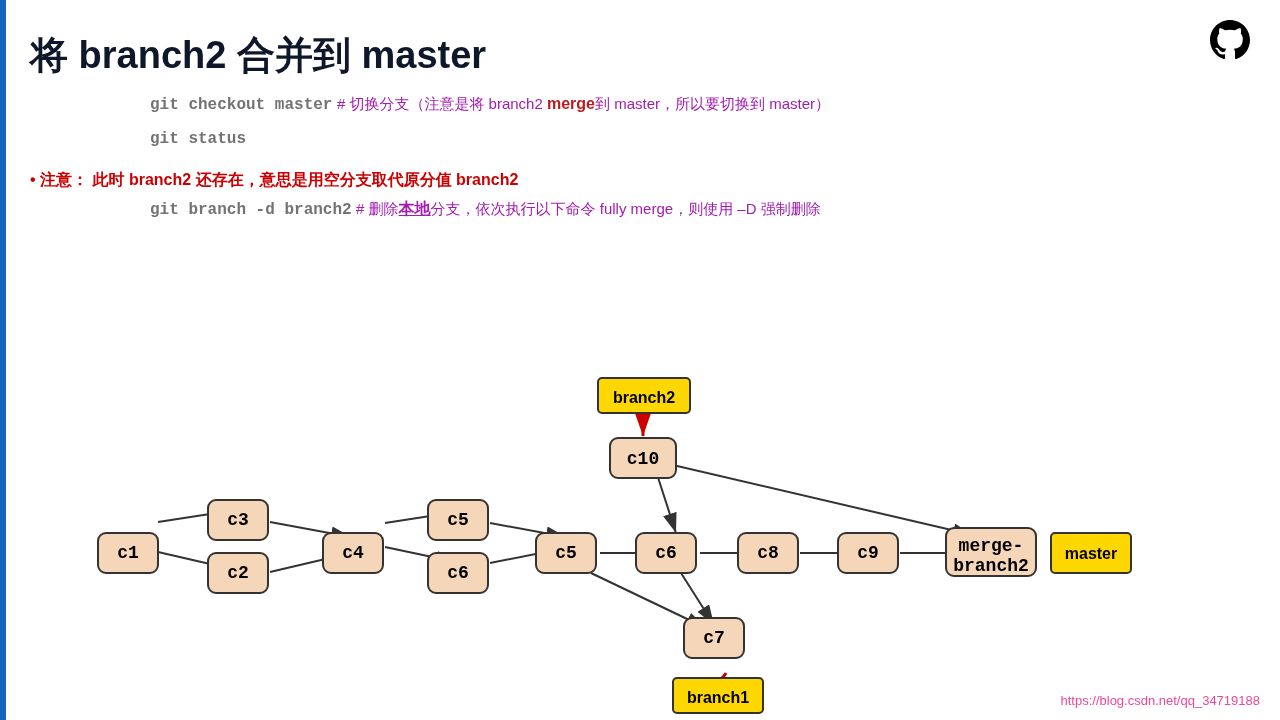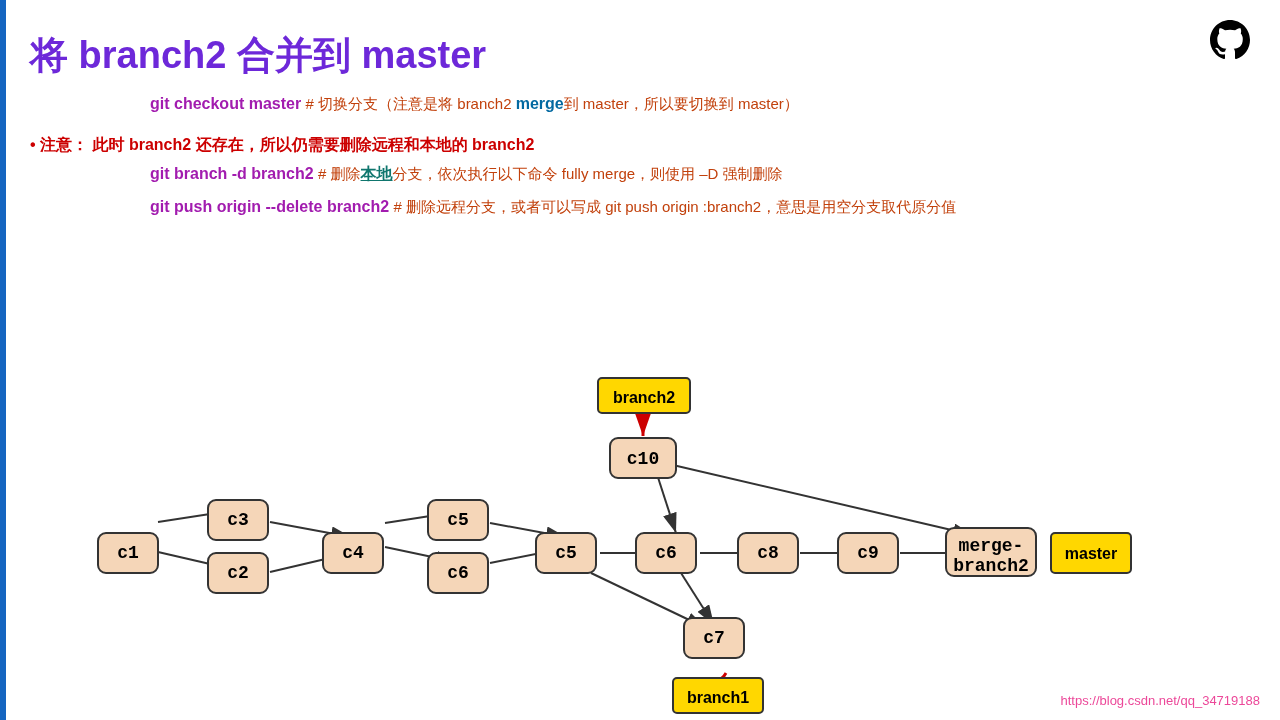--- a/index.html
+++ b/index.html
@@ -28,21 +28,21 @@
       width: 40px;
       height: 40px;
     }
 
     .title {
       position: absolute;
       top: 30px;
       left: 30px;
       font-size: 38px;
       font-weight: bold;
-      color: #6d28d9;
+      color: #0f172a;
     }
 
     .content {
       position: absolute;
       top: 90px;
       left: 30px;
       right: 30px;
     }
 
     .bullet-line {
@@ -52,37 +52,37 @@
     }
 
     .code-block {
       margin-left: 120px;
       margin-bottom: 4px;
       font-size: 16px;
       line-height: 1.8;
     }
 
     .cmd {
+      color: #737373;
+      font-weight: bold;
+      font-family: Liberation Mono, monospace;
+    }
+
+    .comment {
       color: #a21caf;
-      font-weight: bold;
-      font-family: Liberation Sans, sans-serif;
-    }
-
-    .comment {
-      color: #c2410c;
       font-size: 15px;
     }
 
     .highlight-merge {
-      color: #0369a1;
+      color: #b91c1c;
       font-weight: bold;
     }
 
     .highlight-blue {
-      color: #0f766e;
+      color: #a21caf;
       font-weight: bold;
       text-decoration: underline;
     }
 
     .note-line {
       color: #cc0000;
       font-size: 16px;
       font-weight: bold;
       margin-top: 16px;
       margin-bottom: 4px;
@@ -156,34 +156,33 @@
 
 <div class="content">
 
 
   <div class="code-block">
     <span class="cmd">git checkout master</span>
     <span class="comment">   # 切换分支（注意是将 branch2 </span><span class="highlight-merge">merge</span><span class="comment">到 master，所以要切换到 master）</span>
   </div>
 
 
+  <div class="code-block">
+    <span class="cmd">git status</span>
+  </div>
 
   <div class="note-line">
-    <span>• 注意：</span><span class="black"> </span><span>此时 branch2 还存在，所以仍需要删除远程和本地的 branch2</span>
+    <span>• 注意：</span><span class="black"> </span><span>此时 branch2 还存在，意思是用空分支取代原分值 branch2</span>
   </div>
 
   <div class="code-block">
     <span class="cmd">git branch -d branch2</span>
     <span class="comment">   # 删除</span><span class="highlight-blue">本地</span><span class="comment">分支，依次执行以下命令 fully merge，则使用 –D 强制删除</span>
   </div>
 
-  <div class="code-block">
-    <span class="cmd">git push origin --delete branch2</span>
-    <span class="comment"> # 删除远程分支，或者可以写成 git push origin :branch2，意思是用空分支取代原分值</span>
-  </div>
 </div>
 
 <div class="diagram">
   <svg class="diagram-svg" viewBox="0 0 1280 360" xmlns="http://www.w3.org/2000/svg">
     <defs>
       <marker id="arrowhead" markerWidth="10" markerHeight="7" refX="10" refY="3.5" orient="auto">
         <polygon points="0 0, 10 3.5, 0 7" fill="#333"></polygon>
       </marker>
       <marker id="arrowhead-red" markerWidth="10" markerHeight="7" refX="10" refY="3.5" orient="auto">
         <polygon points="0 0, 10 3.5, 0 7" fill="#cc0000"></polygon>

